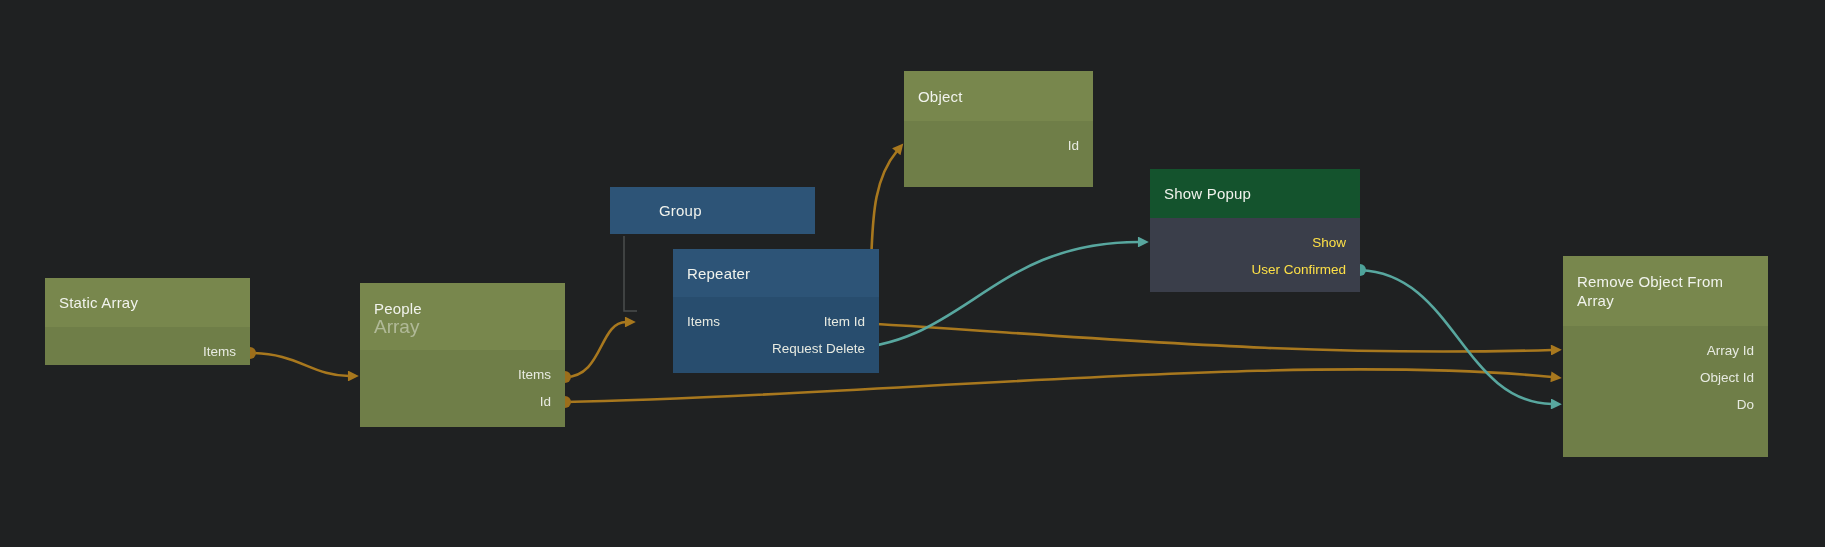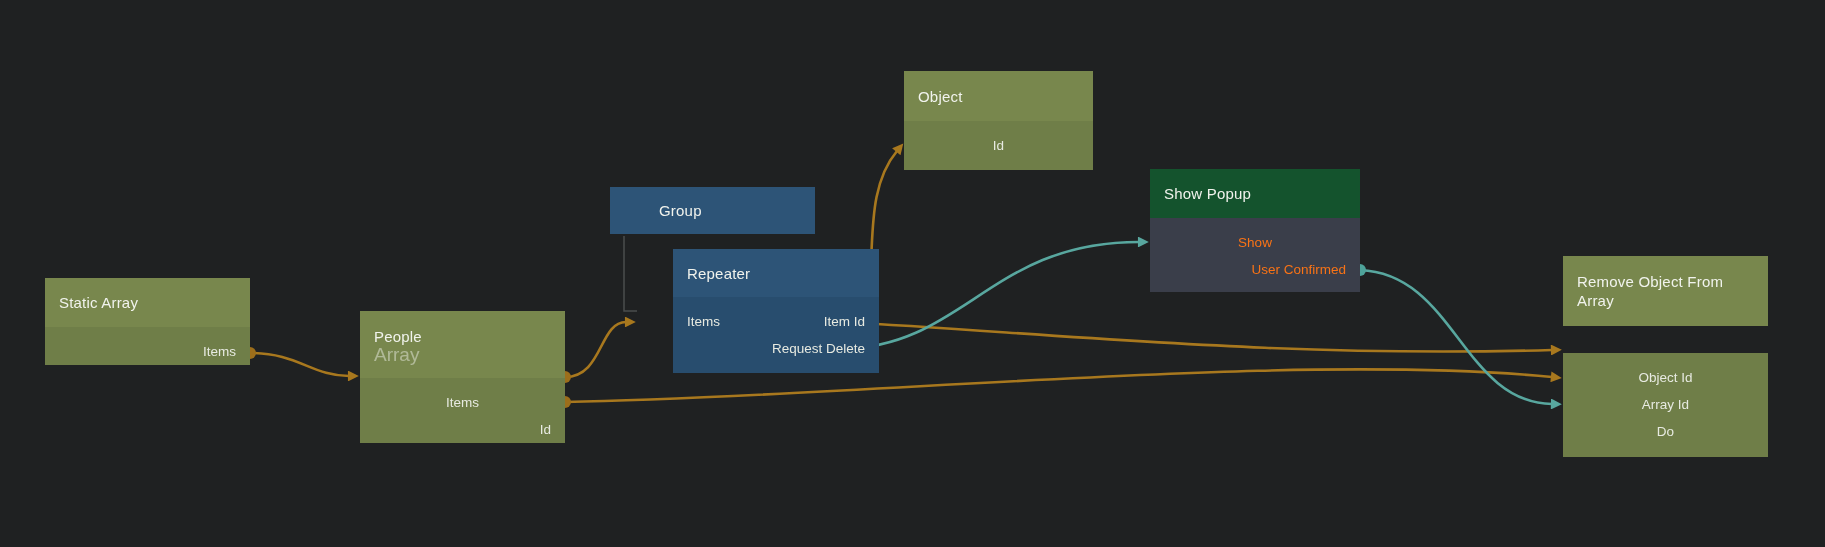--- a/index.html
+++ b/index.html
@@ -33,38 +33,38 @@
     line-height:17px;
     color:rgba(255,255,255,0.42);
   }
   .node-body{
     box-sizing:border-box;
     flex:1 1 auto;
     padding:11px 0 0 0;
   }
   .port-row{
     height:27px;
-    display:flex;align-items:center;justify-content:center;
+    display:flex;align-items:center;justify-content:flex-end;
     padding:0 14px;
   }
   .plabel{
     font-size:13.5px;
     color:#e7eae1;
     white-space:nowrap;
   }
   .plabel.right{margin-left:auto;}
   
   .kind-green .node-header{background:#78874d;}
   .kind-green .node-body{background:#6f7e48;}
   .kind-blue .node-header{background:#2d5477;}
   .kind-blue .node-body{background:#284d6e;}
   .kind-blue.headeronly{background:#2d5477;}
   .kind-dark .node-header{background:#14532d;}
   .kind-dark .node-body{background:#3a3e4a;}
-  .kind-dark .plabel{color:#f97316;}
+  .kind-dark .plabel{color:#fde047;}
   .wire{fill:none;stroke-width:2.6px;}
   .wire.orange{stroke:#a8781e;}
   .wire.teal{stroke:#58a79f;}
   .pdot.orange{fill:#9c6e1b;}
   .pdot.teal{fill:#4ea39a;}
   .hline{fill:none;stroke:#4b4d4e;stroke-width:1.5px;}
 </style>
 </head>
 <body>
 
@@ -100,21 +100,21 @@
         <div class="node-header" style="height: 49px;">
           <div class="node-title">Static Array</div>
         </div>
         <div class="node-body">
           <div class="port-row">
             <div class="plabel right">Items</div>
           </div>
         </div>
       </div>
       <div class="node kind-green" style="left: 360px; top: 283px; width: 205px; height: 144px;">
-        <div class="node-header" style="height: 67px; margin-top: 28px;">
+        <div class="node-header" style="height: 67px;">
           <div class="node-title">People</div>
           <div class="node-subtitle">Array</div>
         </div>
         <div class="node-body">
           <div class="port-row">
             <div class="plabel left">Items</div>
           </div>
           <div class="port-row">
             <div class="plabel right">Id</div>
           </div>
@@ -132,21 +132,21 @@
         <div class="node-body">
           <div class="port-row">
             <div class="plabel left">Items</div>
             <div class="plabel right">Item Id</div>
           </div>
           <div class="port-row">
             <div class="plabel right">Request Delete</div>
           </div>
         </div>
       </div>
-      <div class="node kind-green" style="left: 904px; top: 71px; width: 189px; height: 99px;">
+      <div class="node kind-green" style="left: 904px; top: 71px; width: 189px; height: 116px;">
         <div class="node-header" style="height: 50px;">
           <div class="node-title">Object</div>
         </div>
         <div class="node-body">
           <div class="port-row">
             <div class="plabel left">Id</div>
           </div>
         </div>
       </div>
       <div class="node kind-dark" style="left: 1150px; top: 169px; width: 210px; height: 123px;">
@@ -155,30 +155,30 @@
         </div>
         <div class="node-body">
           <div class="port-row">
             <div class="plabel left">Show</div>
           </div>
           <div class="port-row">
             <div class="plabel right">User Confirmed</div>
           </div>
         </div>
       </div>
-      <div class="node kind-green" style="left: 1563px; top: 256px; width: 205px; height: 201px; gap: 27px;">
+      <div class="node kind-green" style="left: 1563px; top: 256px; width: 205px; height: 201px;">
         <div class="node-header" style="height: 70px;">
           <div class="node-title">Remove Object From Array</div>
         </div>
         <div class="node-body">
           <div class="port-row">
-            <div class="plabel left">Object Id</div>
+            <div class="plabel left">Array Id</div>
           </div>
           <div class="port-row">
-            <div class="plabel left">Array Id</div>
+            <div class="plabel left">Object Id</div>
           </div>
           <div class="port-row">
             <div class="plabel left">Do</div>
           </div>
         </div>
       </div>
     </div>
 </div>
 
 </body></html>

